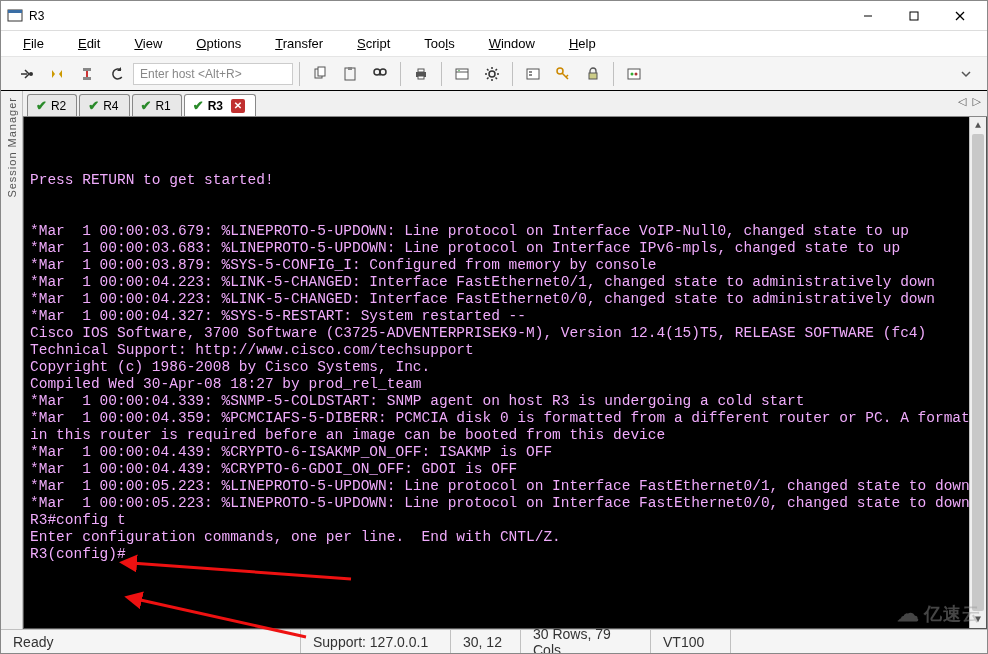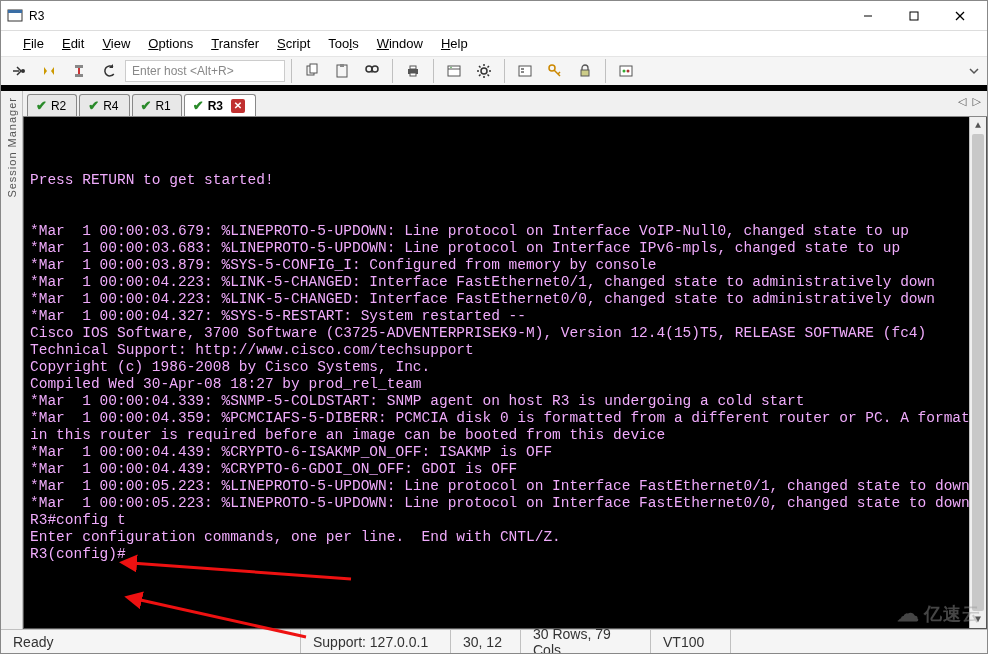--- a/index.html
+++ b/index.html
@@ -17,29 +17,29 @@
   display: flex; align-items: center; height: 30px;
   background: #fff; border-bottom: 1px solid #ddd;
   padding: 0 4px;
 }
 .titlebar .icon { width: 16px; height: 16px; margin: 0 6px 0 2px; display:flex;align-items:center;justify-content:center; }
 .titlebar .title { font-size: 12px; color: #000; flex: 0 0 auto; }
 .titlebar .spacer { flex: 1; }
 .winbtn { width: 46px; height: 30px; display:flex;align-items:center;justify-content:center; cursor:pointer;}
 .menubar {
   display:flex; align-items:center; height: 26px;
-  padding: 0 10px 0 22px; gap: 18px;
+  padding: 0 10px 0 22px; gap: 34px;
   border-bottom: 1px solid #e5e5e5;
 }
 .menubar .menuitem { font-size: 13px; color:#000; cursor:pointer; }
 .menubar .menuitem u { text-decoration: underline; }
 .toolbar {
   display:flex; align-items:center; height: 34px;
-  padding: 2px 4px; gap: 2px;
-  border-bottom: 6px solid #000000;
+  padding: 2px 12px; gap: 2px;
+  border-bottom: 1px solid #000000;
   background:#f5f5f5;
 }
 .tbtn {
   width: 28px; height: 28px; display:flex;align-items:center;justify-content:center;
   border:1px solid transparent; border-radius:2px; cursor:pointer;
   color:#333;
 }
 .sep { width:1px; height:24px; background:#c0c0c0; margin:0 4px; }
 .hostinput {
   flex: 0 0 160px; height:22px; border:1px solid #ccc; background:#fff;

